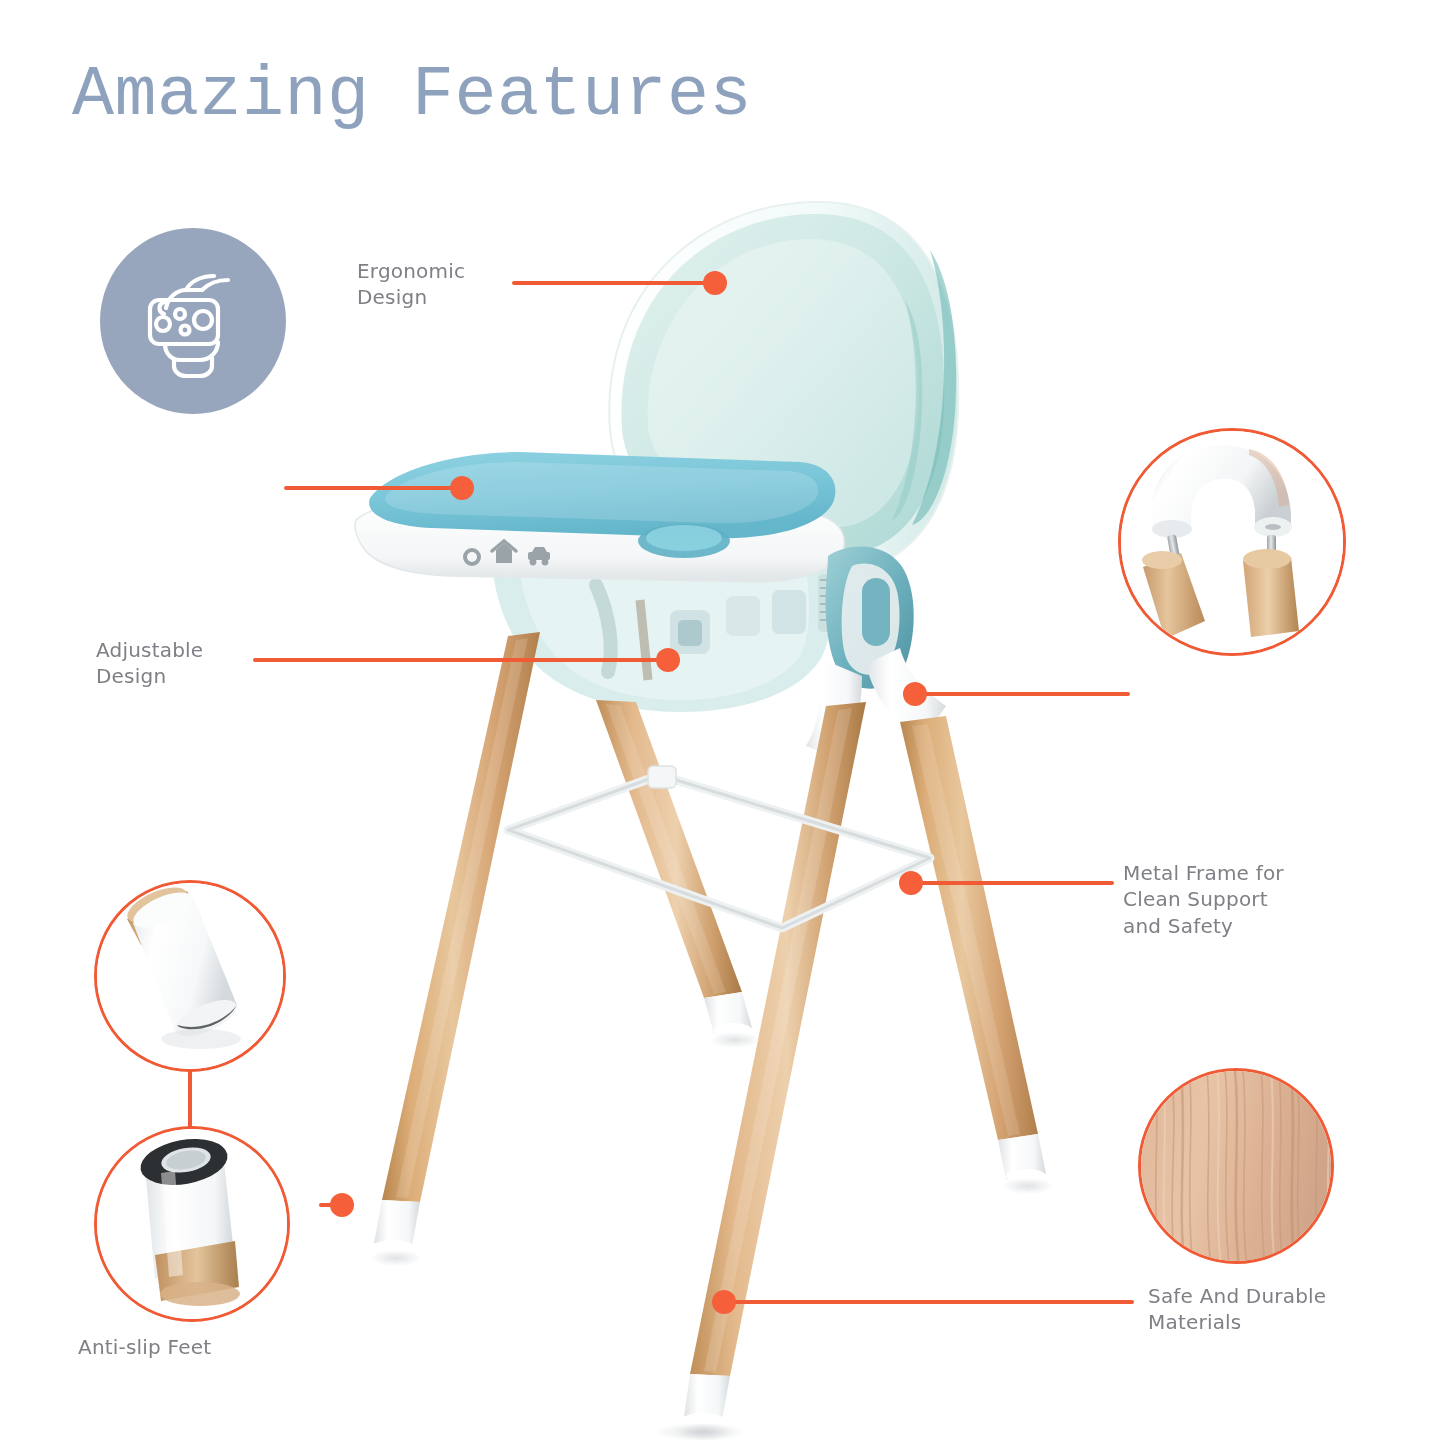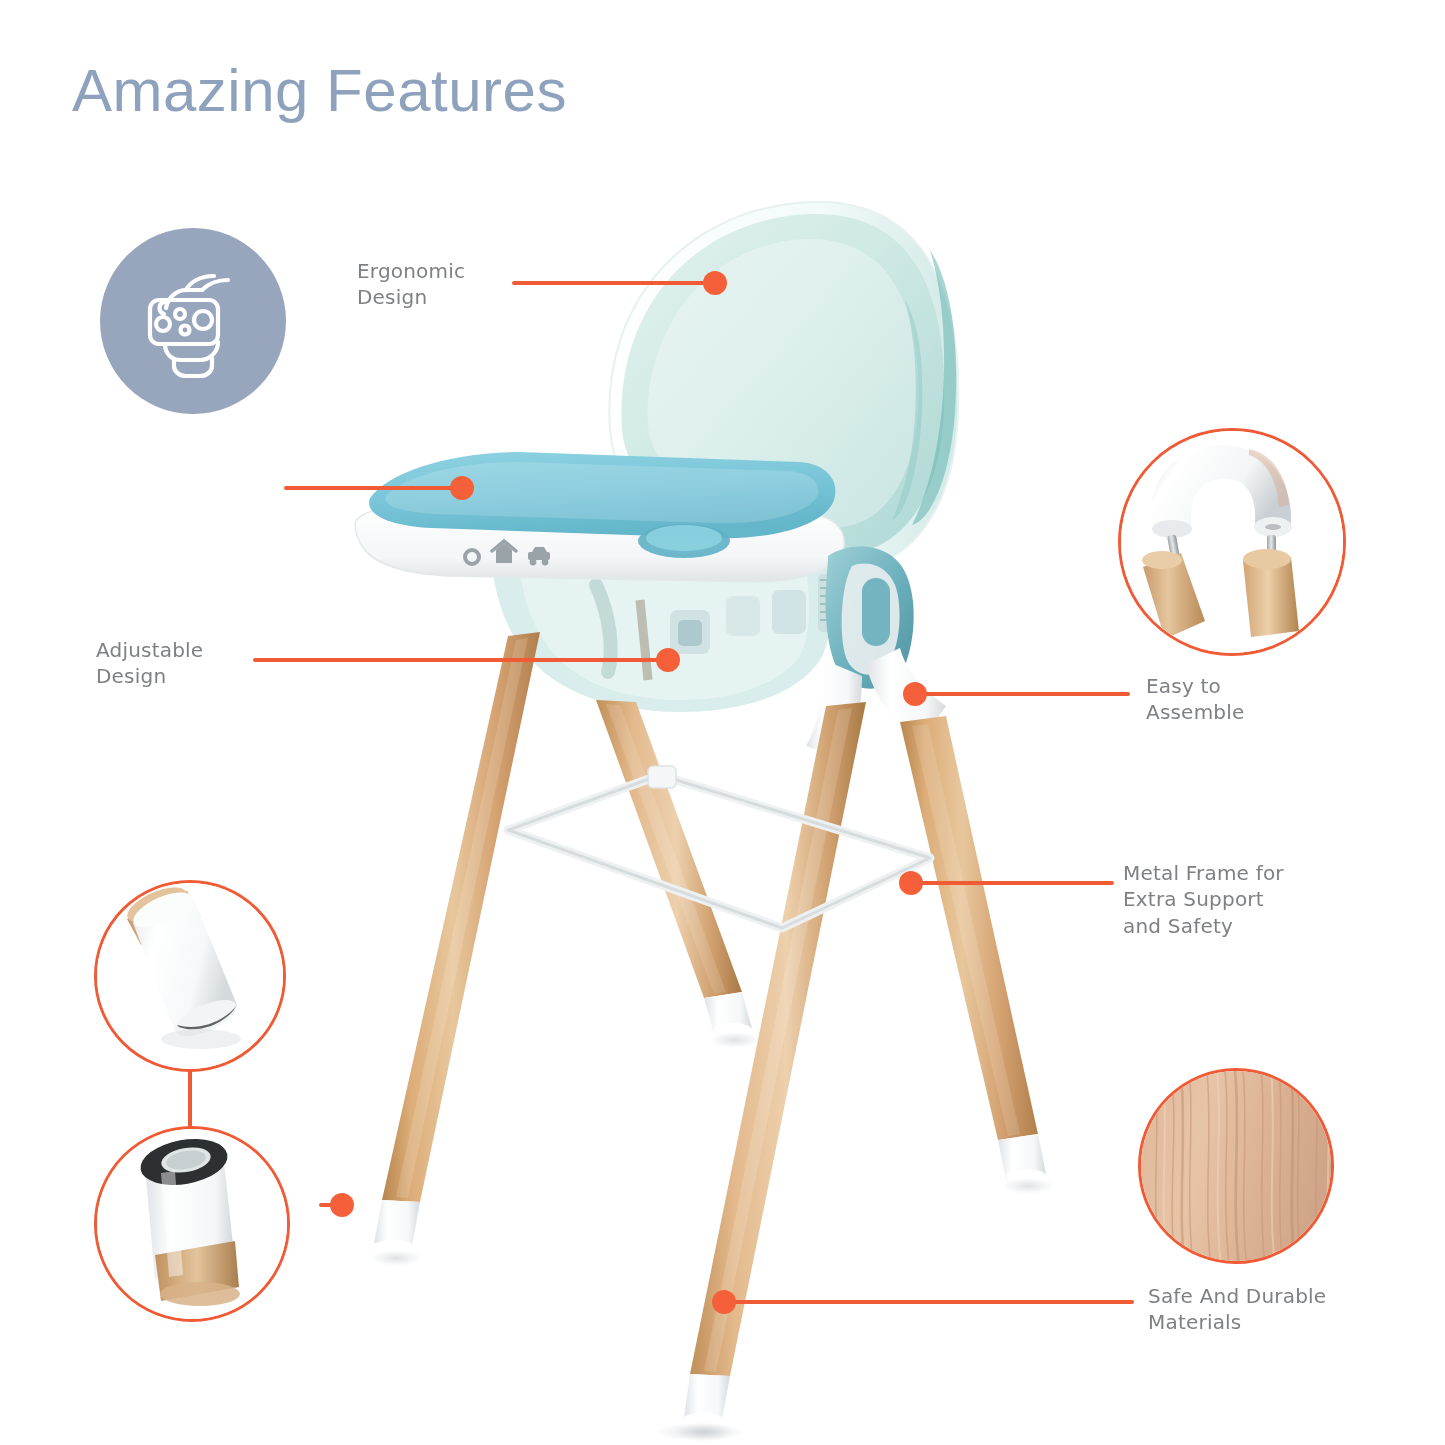--- a/index.html
+++ b/index.html
@@ -7,23 +7,23 @@
     width: 1445px; height: 1445px;
     background: #ffffff;
     font-family: "Liberation Sans", sans-serif;
     overflow: hidden;
   }
   #stage { position: relative; width: 1445px; height: 1445px; background: #fff; }
 
   
   .title {
     position: absolute; left: 72px; top: 56px;
-    font-size: 60px; font-weight: 400; letter-spacing: 0.5px;
+    font-size: 70px; font-weight: 400; letter-spacing: 0.5px;
     color: #8fa2bd;
-    font-family: Liberation Sans, sans-serif;
+    font-family: Liberation Mono, monospace;
     white-space: nowrap;
   }
 
   
   .label {
     position: absolute;
     color: #7e8086;
     font-size: 20px;
     line-height: 1.32;
     font-family: "DejaVu Sans", sans-serif;
@@ -305,36 +305,35 @@
   <div class="dot" style="left:703px; top:271px; width:24px; height:24px;"></div>
 
   <div class="leader" style="left:284px; top:486px; width:190px;"></div>
   <div class="dot" style="left:450px; top:476px; width:24px; height:24px;"></div>
 
   <div class="label" style="left:96px; top:637px; width:260px;">Adjustable
 Design</div>
   <div class="leader" style="left:253px; top:658px; width:414px;"></div>
   <div class="dot" style="left:656px; top:648px; width:24px; height:24px;"></div>
 
-  <div class="label" style="left:1146px; top:673px; width:250px;">Easy to
-Assemble</div>
   <div class="leader" style="left:918px; top:692px; width:212px;"></div>
   <div class="dot" style="left:903px; top:682px; width:24px; height:24px;"></div>
 
   <div class="label" style="left:1123px; top:860px; width:280px;">Metal Frame for
-Extra Support
+Clean Support
 and Safety</div>
   <div class="leader" style="left:918px; top:881px; width:196px;"></div>
   <div class="dot" style="left:899px; top:871px; width:24px; height:24px;"></div>
 
   <div class="label" style="left:1148px; top:1283px; width:300px;">Safe And Durable
 Materials</div>
   <div class="leader" style="left:730px; top:1300px; width:404px;"></div>
   <div class="dot" style="left:712px; top:1290px; width:24px; height:24px;"></div>
 
+  <div class="label" style="left:78px; top:1334px; width:260px;">Anti-slip Feet</div>
   <div class="leader" style="left:319px; top:1203px; width:22px;"></div>
   <div class="dot" style="left:330px; top:1193px; width:24px; height:24px;"></div>
 
   <div class="inset" style="left:1118px; top:428px; width:228px; height:228px;">
     <svg width="228" height="228" viewBox="0 0 228 228">
       <defs>
         <linearGradient id="uWhite" x1="0" y1="0" x2="1" y2="0.4">
           <stop offset="0%" stop-color="#cfd5d9"></stop>
           <stop offset="25%" stop-color="#ffffff"></stop>
           <stop offset="70%" stop-color="#f3f5f6"></stop>

